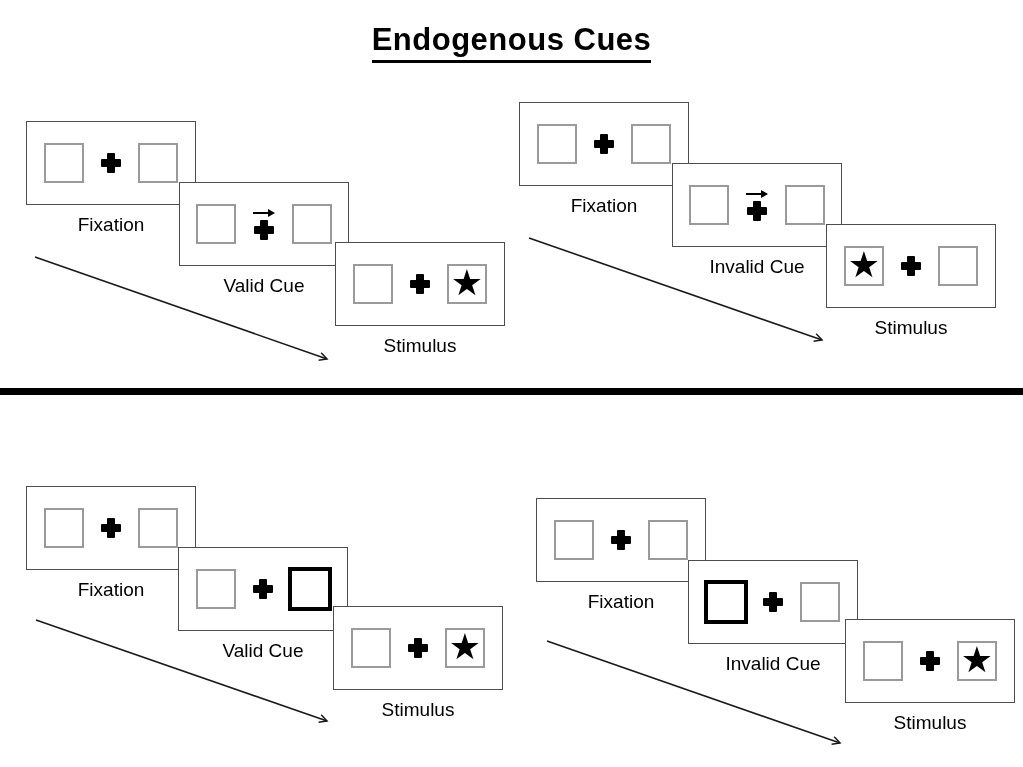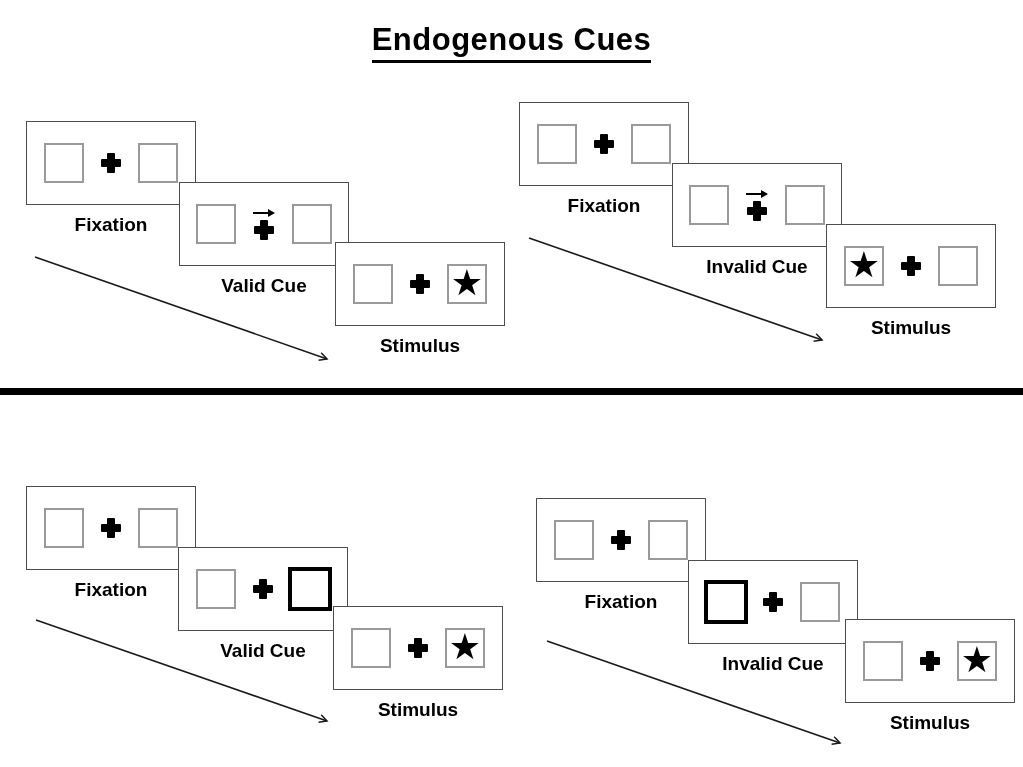--- a/index.html
+++ b/index.html
@@ -29,21 +29,21 @@
   .center{display:flex;flex-direction:column;align-items:center;}
   .cue-arrow{display:none;position:relative;width:22px;height:9px;margin-bottom:2px;}
   .cue-arrow.visible{display:block;}
   .cue-arrow::before{content:"";position:absolute;left:0;top:3px;width:18px;height:2px;background:#000;}
   .cue-arrow::after{content:"";position:absolute;right:0;top:0;width:0;height:0;
     border-top:4px solid transparent;border-bottom:4px solid transparent;border-left:7px solid #000;}
   .plus{position:relative;display:block;width:20px;height:20px;}
   .plus::before{content:"";position:absolute;left:0;top:6px;width:20px;height:8px;background:#000;border-radius:1px;}
   .plus::after{content:"";position:absolute;top:0;left:6px;width:8px;height:20px;background:#000;border-radius:1px;}
   
-  .plabel{position:absolute;width:170px;text-align:center;font-weight:bold;font-size:19px;line-height:24px;color:#000;}
+  .plabel{position:absolute;width:170px;text-align:center;font-weight:normal;font-size:19px;line-height:24px;color:#000;}
   
   .p-g1-1{left:26px;top:121px;}  .l-g1-1{left:26px;top:213px;}
   .p-g1-2{left:179px;top:182px;} .l-g1-2{left:179px;top:274px;}
   .p-g1-3{left:335px;top:242px;} .l-g1-3{left:335px;top:334px;}
   
   .p-g2-1{left:519px;top:102px;} .l-g2-1{left:519px;top:194px;}
   .p-g2-2{left:672px;top:163px;} .l-g2-2{left:672px;top:255px;}
   .p-g2-3{left:826px;top:224px;} .l-g2-3{left:826px;top:316px;}
   
   .p-g3-1{left:26px;top:486px;}  .l-g3-1{left:26px;top:578px;}

